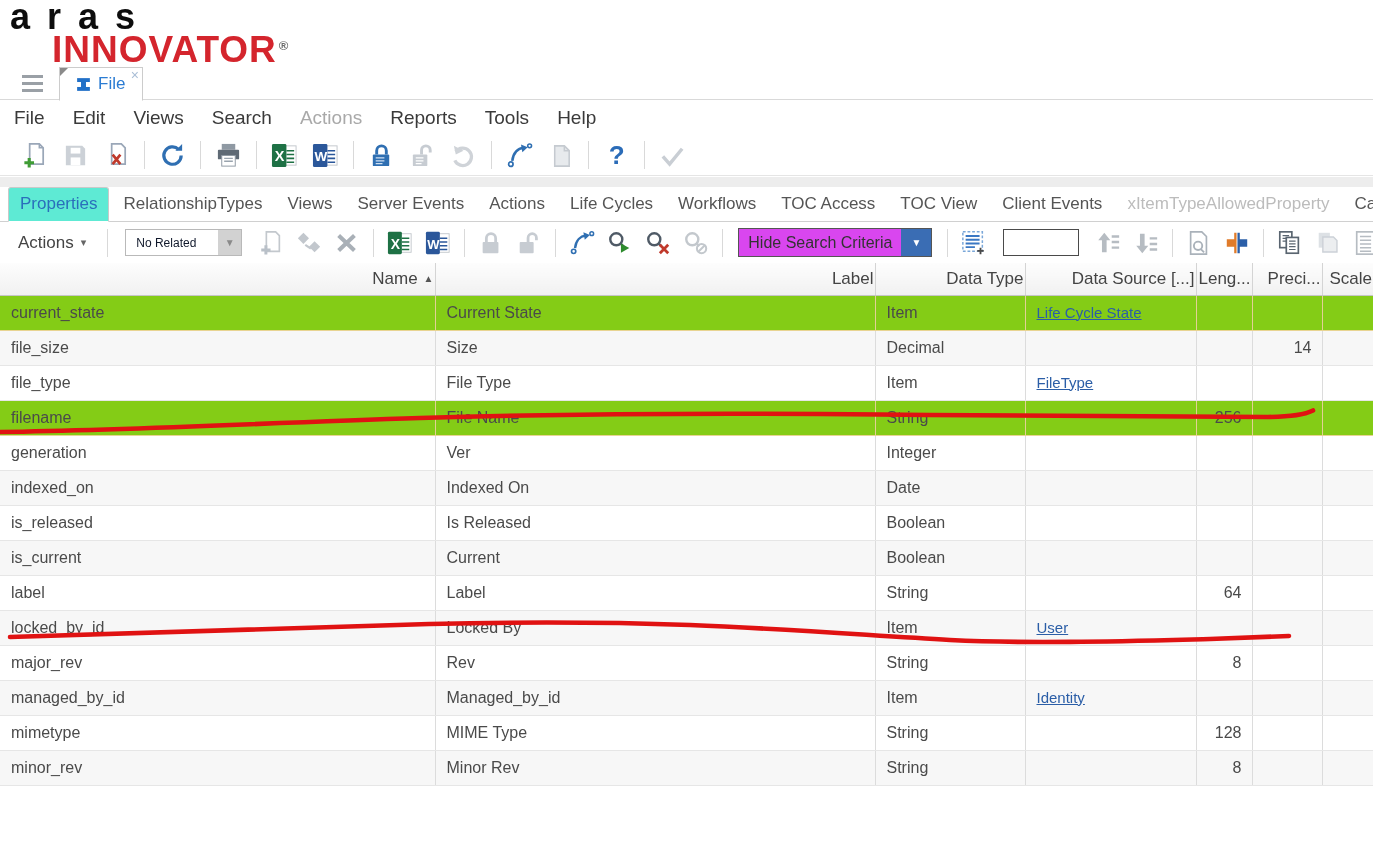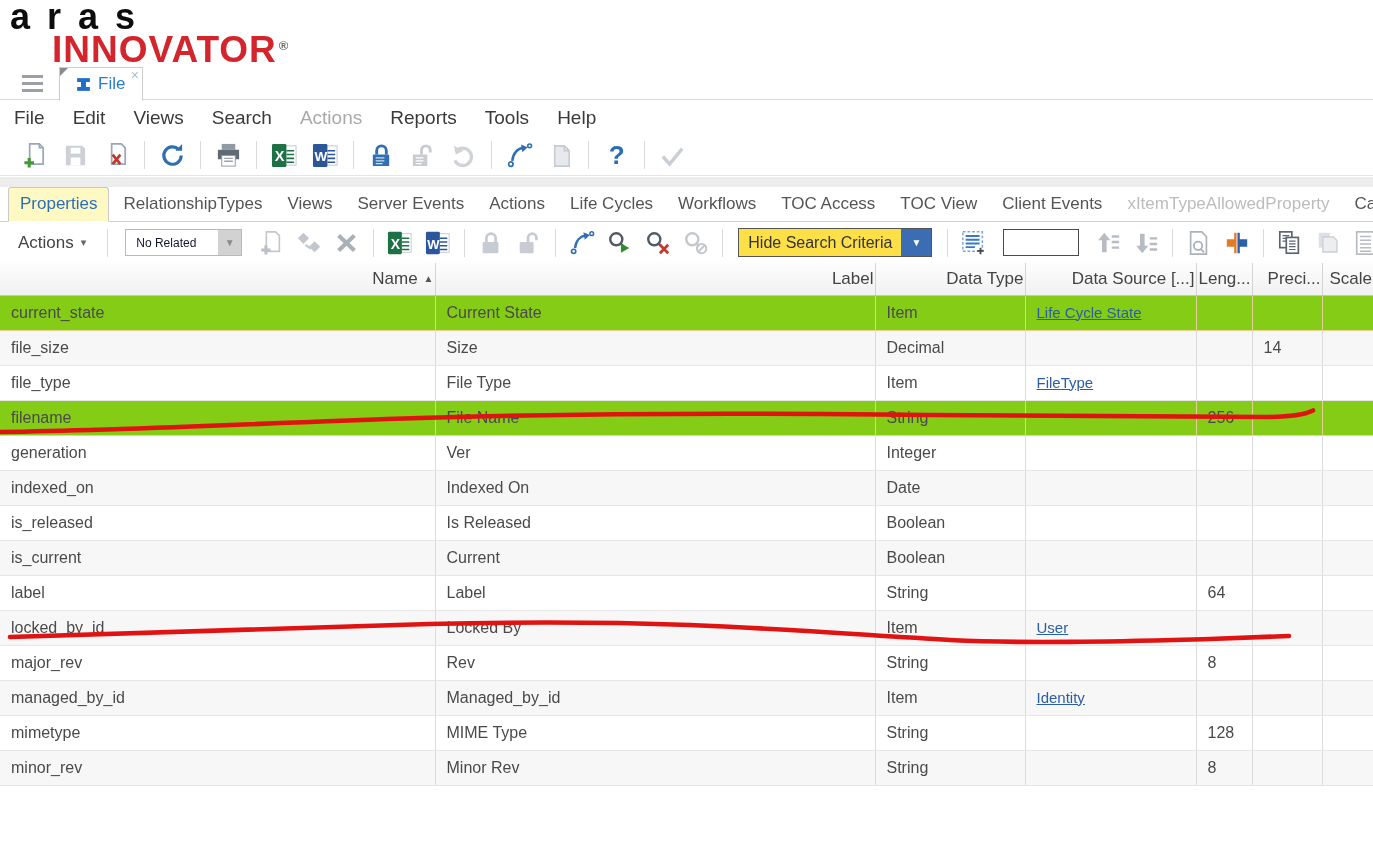--- a/index.html
+++ b/index.html
@@ -33,43 +33,43 @@
   .ic{width:27px;height:27px;margin:0 7px;flex:0 0 auto}
   .ic26{width:26px;height:26px;margin:0 6px;flex:0 0 auto}
   .tb-sep{width:1px;height:28px;background:#d9d9d9;margin:0 7px;flex:0 0 auto}
   .clickable{cursor:pointer}
 
   .actions-dd{display:flex;align-items:center;font-size:17px;color:#444;cursor:pointer;margin-right:14px}
   .dd-caret{font-size:11px;color:#666;margin-left:7px}
   .related-combo{display:flex;align-items:center;height:27px;border:1px solid #b9b9b9;background:#fff;margin:0 10px}
   .related-text{font-size:12px;color:#0f172a;padding:0 10px;width:92px}
   .related-btn{width:23px;height:25px;background:#d2d2d2;color:#8a8a8a;font-size:10px;display:flex;align-items:center;justify-content:center}
-  .criteria-combo{display:flex;align-items:center;height:29px;border:1px solid #555;background:#fde047;margin:0 8px;cursor:pointer}
+  .criteria-combo{display:flex;align-items:center;height:29px;border:1px solid #555;background:#d946ef;margin:0 8px;cursor:pointer}
   .criteria-text{font-size:16px;color:#333;padding:0 9px;white-space:nowrap}
   .criteria-btn{width:30px;height:27px;background:#3a6db4;color:#fff;font-size:10px;display:flex;align-items:center;justify-content:center}
   .page-input{width:76px;height:27px;border:1px solid #4a4a4a;margin:0 10px;font-size:15px;padding:0 5px}
 
   
   .grayband{position:absolute;top:177px;left:0;right:0;height:10px;background:#ededed}
   .itemtabs{position:absolute;top:187px;left:0;right:0;height:35px;display:flex;align-items:flex-end;padding-left:8px;border-bottom:1px solid #d0d0d0}
   .itab{font-size:17px;color:#555;padding:6px 11px 7px;white-space:nowrap;cursor:pointer;margin-right:3px}
-  .itab.active{color:#2a6fbb;background:#fef9c3;border:1px solid #c9c9c9;border-bottom:1px solid #fff;border-radius:3px 3px 0 0;margin-bottom:-1px}
+  .itab.active{color:#2a6fbb;background:#5eead4;border:1px solid #c9c9c9;border-bottom:1px solid #fff;border-radius:3px 3px 0 0;margin-bottom:-1px}
   .itab.disabled{color:#bcbcbc}
 
   
   .grid{position:absolute;top:263px;left:0;width:1373px}
   table{border-collapse:collapse;table-layout:fixed;width:1373px}
   th{height:32px;background:linear-gradient(#fdfdfd,#f1f1f1);border-right:1px solid #d4d4d4;border-bottom:1px solid #c6c6c6;font-weight:normal;font-size:17px;color:#444;text-align:right;overflow:hidden;white-space:nowrap}
   th:last-child{border-right:none}
   td{height:35px;border-right:1px solid #dcdcdc;border-bottom:1px solid #e6e6e6;color:#4a4a4a;font-size:16px;padding:0 8px 0 11px;overflow:hidden;white-space:nowrap;background-clip:padding-box}
   td:last-child{border-right:none}
   tbody tr:nth-child(even){background:#f7f7f7}
   tbody tr.highlighted{background:#84cc16}
   tbody tr.highlighted td{border-bottom-color:#e8d492;border-right-color:#e3d094}
-  .c-num{text-align:left;padding-right:10px}
+  .c-num{text-align:right;padding-right:10px}
   a.ds-link{color:#2b5ea7;text-decoration:underline;font-size:15px;cursor:pointer}
   .sort-arrow{font-size:10px;color:#555;margin-left:6px;vertical-align:2px}
 
   
   .annot{position:absolute;top:0;left:0;width:1373px;height:850px;pointer-events:none;z-index:6}
 </style>
 </head>
 <body>
 
 <div class="app">

